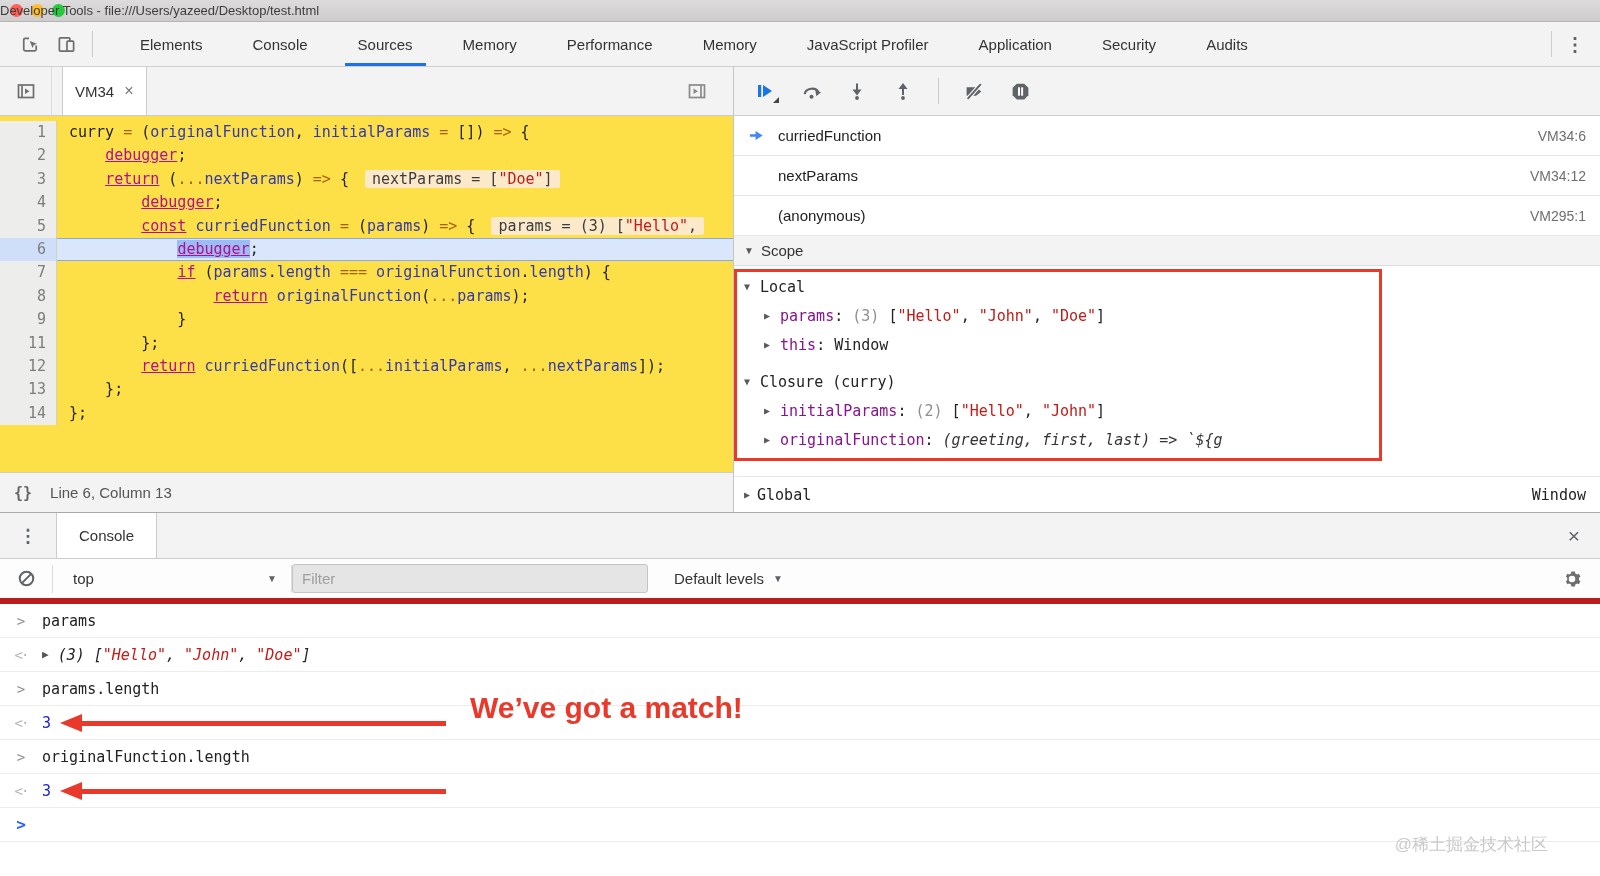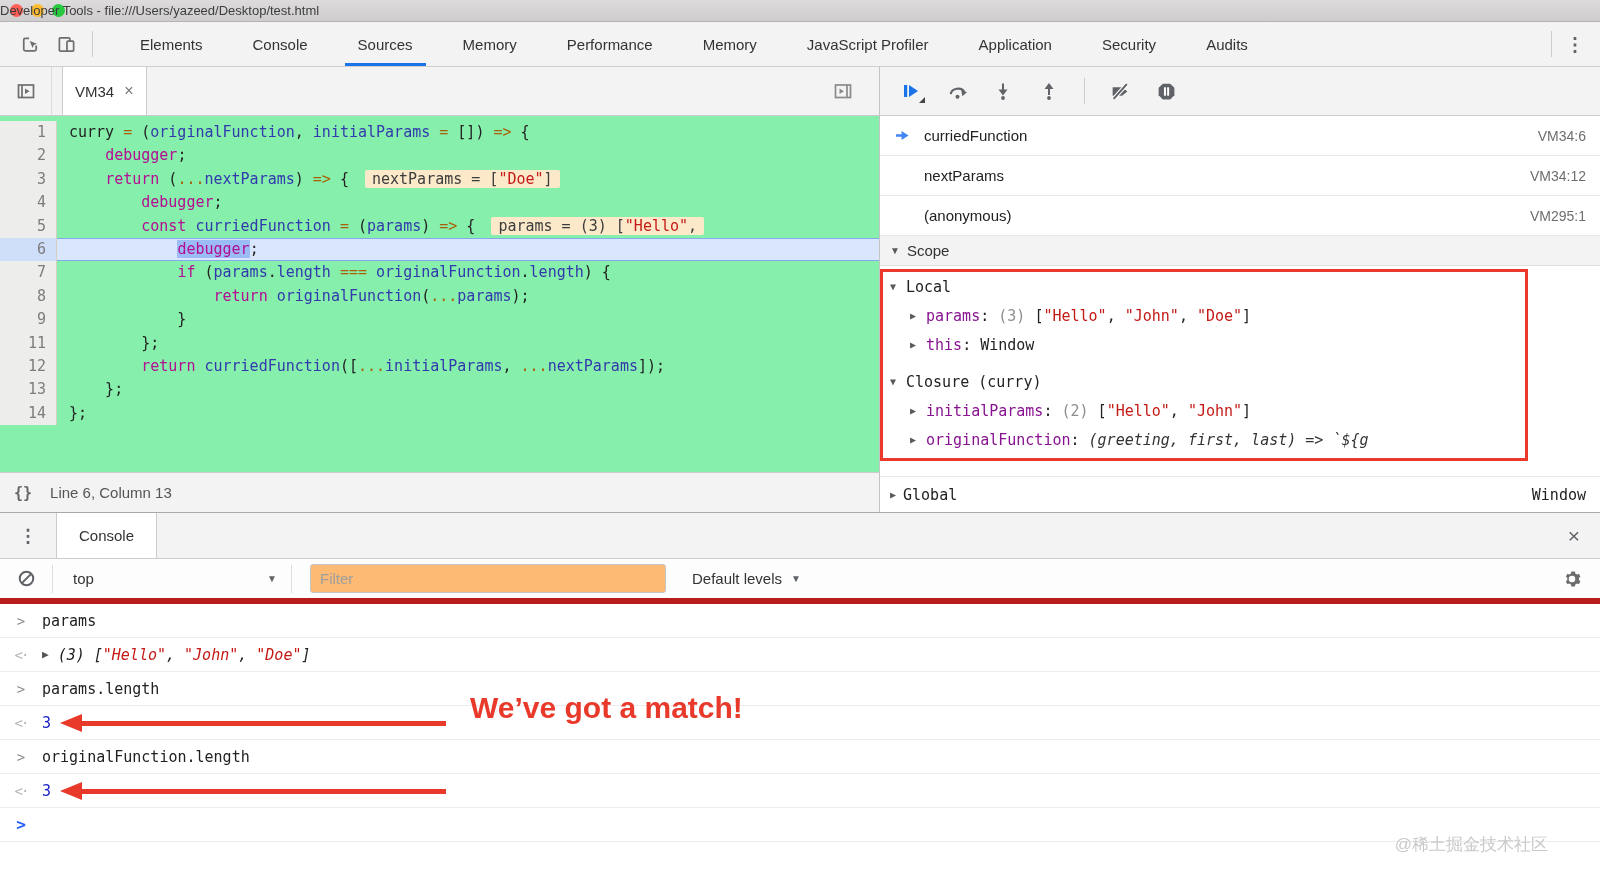--- a/index.html
+++ b/index.html
@@ -21,40 +21,40 @@
   .tb-iconbtn { width:36px; height:30px; display:flex; align-items:center; justify-content:center; }
   .tb-divider { width:1px; height:26px; background:#ccc; margin:auto 8px; }
   .tabs { display:flex; align-items:stretch; margin-left:20px;gap:12px; }
   .tab { display:flex; align-items:center; padding:0 19px; font-size:15px; color:#333; position:relative; cursor:default; }
   .tab.selected::after { content:""; position:absolute; left:6px; right:6px; bottom:0; height:3px; background:var(--accent,#1a73e8); }
   .tabbar-right { margin-left:auto; display:flex; align-items:center; padding-right:10px; }
   .kebab { font-size:19px; color:#5f6368; width:30px; text-align:center; font-weight:bold; letter-spacing:0; }
 
   
   .main { flex:0 0 445px; height:445px; display:flex; }
-  .left-pane { width:880px; border-right:1px solid #c4c4c4; display:flex; flex-direction:column; background:#86efac;justify-content:space-between; }
+  .left-pane { width:734px; border-right:1px solid #c4c4c4; display:flex; flex-direction:column; background:#fde047;justify-content:space-between; }
   .right-pane { flex:1; display:flex; flex-direction:column; position:relative; background:#fff; }
 
   
   .filetabs { height:49px; background:#f3f3f3; border-bottom:1px solid #ccc; display:flex; align-items:stretch; flex:0 0 auto; }
   .ft-iconbtn { width:52px; display:flex; align-items:center; justify-content:center; border-right:1px solid #ddd; }
   .ft-tab { background:#fff; border-right:1px solid #ccc; border-left:1px solid #ccc; margin-left:10px;
     display:flex; align-items:center; padding:0 12px; font-size:15px; color:#333; gap:10px; }
   .ft-close { color:#777; font-size:16px; }
   .ft-right { margin-left:auto; display:flex; align-items:center; padding-right:10px; }
 
   
   .code-area { flex:1; overflow:hidden; padding-top:5px; font-family:"DejaVu Sans Mono", monospace; font-size:15px; }
   .code-row { display:flex; height:23.4px; line-height:23.4px; white-space:pre; }
   .gutter { flex:0 0 57px; text-align:right; padding-right:10px; color:#7d7d7d; background:#ededeb;
     border-right:1px solid #d4d1c2; }
   .codetext { padding-left:12px; color:#222; overflow:hidden; flex:1; }
   .code-row.current { background:#d9e6fb; box-shadow:inset 0 1px 0 #85a9ec, inset 0 -1px 0 #85a9ec; }
   .code-row.current .gutter { background:#cfdffa; }
-  .tk-k { color:#b30d92; } .tk-v { color:#3239ad; } .tk-o { color:#a85f07; }
+  .tk-k { color:#b30d92;text-decoration:underline; } .tk-v { color:#3239ad; } .tk-o { color:#a85f07; }
   .tk-s { color:#c41a16; } .tk-g { color:#8e8e8e; } .tk-i { font-style:italic; color:#333; }
   .tk-n { color:#1c21c5; }
   .tk-hl { background:#9bbcf4; }
   .ann { background:#fbe9ca; border-radius:2px; padding:0 7px; margin-left:16px; color:#3c3c3c; }
 
   
   .statusbar { flex:0 0 40px; background:#f3f3f3; border-top:1px solid #ccc; display:flex; align-items:center;
     font-size:15px; color:#555; gap:18px; padding-left:14px; }
   .pp-icon { font-family:"DejaVu Sans Mono", monospace; font-size:15px; color:#666; font-weight:bold; }
 
@@ -89,22 +89,22 @@
   .dt-kebab { width:56px; display:flex; align-items:center; justify-content:center; font-size:18px; color:#5f6368; font-weight:bold; }
   .dt-tab { background:#fff; border-left:1px solid #ccc; border-right:1px solid #ccc; padding:0 22px;
     display:flex; align-items:center; font-size:15px; color:#333; }
   .dt-close { margin-left:auto; width:52px; display:flex; align-items:center; justify-content:center; font-size:21px; color:#5f6368; }
   .con-toolbar { flex:0 0 45px; background:#fdfdfd; border-bottom:6px solid #b91c1c; display:flex; align-items:center; }
   .ct-clear { width:52px; display:flex; justify-content:center; }
   .ct-div { width:1px; height:28px; background:#ddd; }
   .ct-context { width:238px; display:flex; align-items:center; justify-content:space-between; padding:0 14px 0 20px;
     font-size:15px; color:#333; }
   .dd-arrow { font-size:10px; color:#5f6368; }
-  .ct-filter { width:356px; height:29px; margin-left:18px; border:1px solid #c5c5c5; border-radius:3px; padding:0 9px;
-    font-size:15px; color:#333; outline:none; background:#fdba74; }
+  .ct-filter { width:356px; height:29px; border:1px solid #c5c5c5; border-radius:3px; padding:0 9px;
+    font-size:15px; color:#333; outline:none; background:#e5e5e5; }
   .ct-filter::placeholder { color:#9e9e9e; }
   .ct-levels { display:flex; align-items:center; gap:9px; margin-left:26px; font-size:15px; color:#333; }
   .ct-gear { margin-left:auto; width:56px; display:flex; justify-content:center; }
   .con-log { flex:1; font-family:"DejaVu Sans Mono", monospace; font-size:15px; overflow:hidden; }
   .con-row { min-height:34px; display:flex; align-items:center; border-bottom:1px solid #ececec; white-space:pre; }
   .con-row:first-child { border-top:0; }
   .con-chev { width:42px; flex:0 0 42px; text-align:center; color:#8a8a8a; font-size:14px; }
   .con-ret { width:42px; flex:0 0 42px; text-align:center; color:#b3b3b3; font-size:14px; letter-spacing:-2px; }
   .con-text { color:#222; }
   .con-tri { font-size:11px; color:#555; margin-right:9px; }

